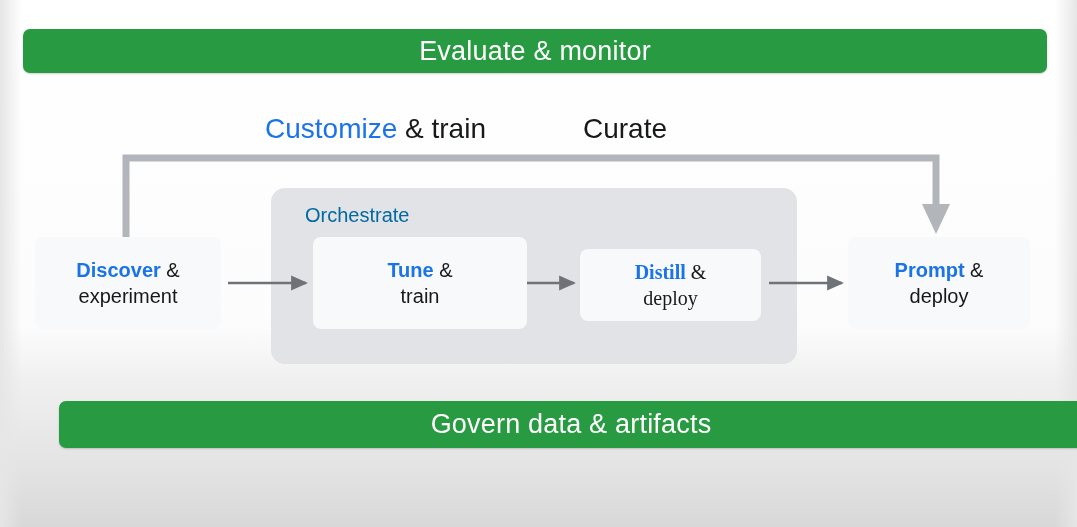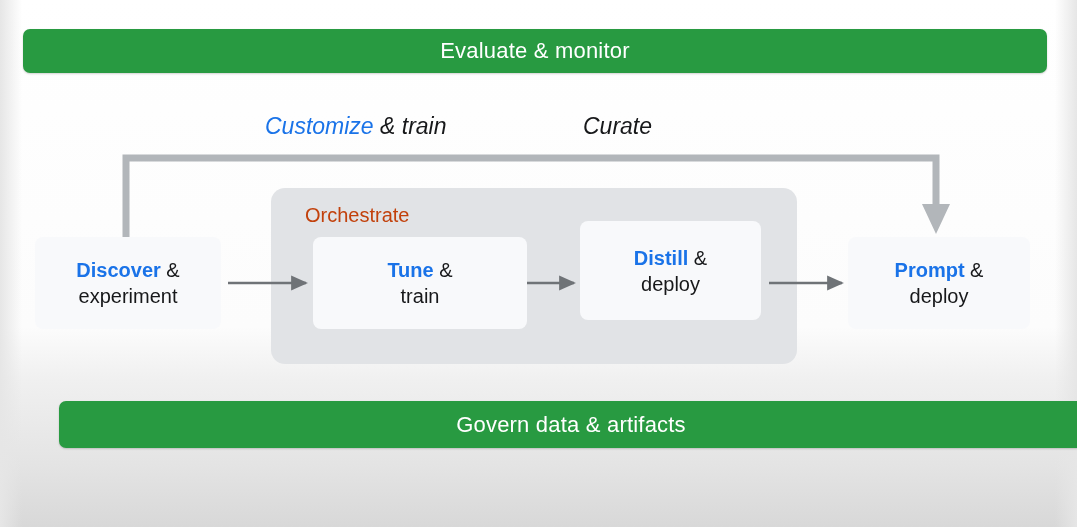--- a/index.html
+++ b/index.html
@@ -38,21 +38,21 @@
     width: 1024px;
     border-radius: 7px;
     color: #ffffff;
     display: flex;
     align-items: center;
     justify-content: center;
     letter-spacing: .2px;
     box-shadow: 0 1px 2px rgba(0,0,0,.18);
   }
   .banner-label {
-    font-size: 22px;
+    font-size: 27px;
     font-weight: 400;
     line-height: 1;
   }
   #banner-evaluate {
     top: 29px;
     height: 44px;
     background: #289a41;
   }
   #banner-govern {
     top: 401px;
@@ -62,25 +62,24 @@
   }
   #banner-curate {
     top: 459px;
     height: 48px;
     background: #2d68d9;
   }
 
   
   .section-label {
     position: absolute;
-    font-size: 23px;
+    font-size: 28px;
     line-height: 1;
     color: #17181a;
     white-space: nowrap;
-    font-style: italic;
   }
   #label-customize { left: 265px; top: 115px; }
   #label-serve     { left: 583px; top: 115px; }
   .accent { color: #1a73e8; }
 
   
   #orchestrate-container {
     position: absolute;
     left: 271px;
     top: 188px;
@@ -88,21 +87,21 @@
     height: 176px;
     background: #e1e3e6;
     border-radius: 14px;
   }
   #orchestrate-title {
     position: absolute;
     left: 34px;
     top: 17px;
     font-size: 20px;
     line-height: 1;
-    color: #c2410c;
+    color: #0369a1;
   }
 
   
   .card {
     position: absolute;
     background: #f8f9fb;
     border-radius: 8px;
     display: flex;
     flex-direction: column;
     align-items: center;
@@ -111,21 +110,21 @@
     font-size: 20px;
     line-height: 26px;
     color: #17181a;
   }
   .card .line1 { white-space: nowrap; }
   .card .line2 { white-space: nowrap; }
   .card .accent { font-weight: 700; }
 
   #card-discover { left: 35px;  top: 237px; width: 186px; height: 92px; }
   #card-tune     { left: 313px; top: 237px; width: 214px; height: 92px; }
-  #card-distill  { left: 580px; top: 221px; width: 181px; height: 99px; }
+  #card-distill  { left: 580px; top: 249px; width: 181px; height: 72px; font-family: Liberation Serif, serif; }
   #card-prompt   { left: 848px; top: 237px; width: 182px; height: 92px; }
 
   
   #connectors {
     position: absolute;
     left: 0; top: 0;
     width: 1077px;
     height: 527px;
     pointer-events: none;
   }

